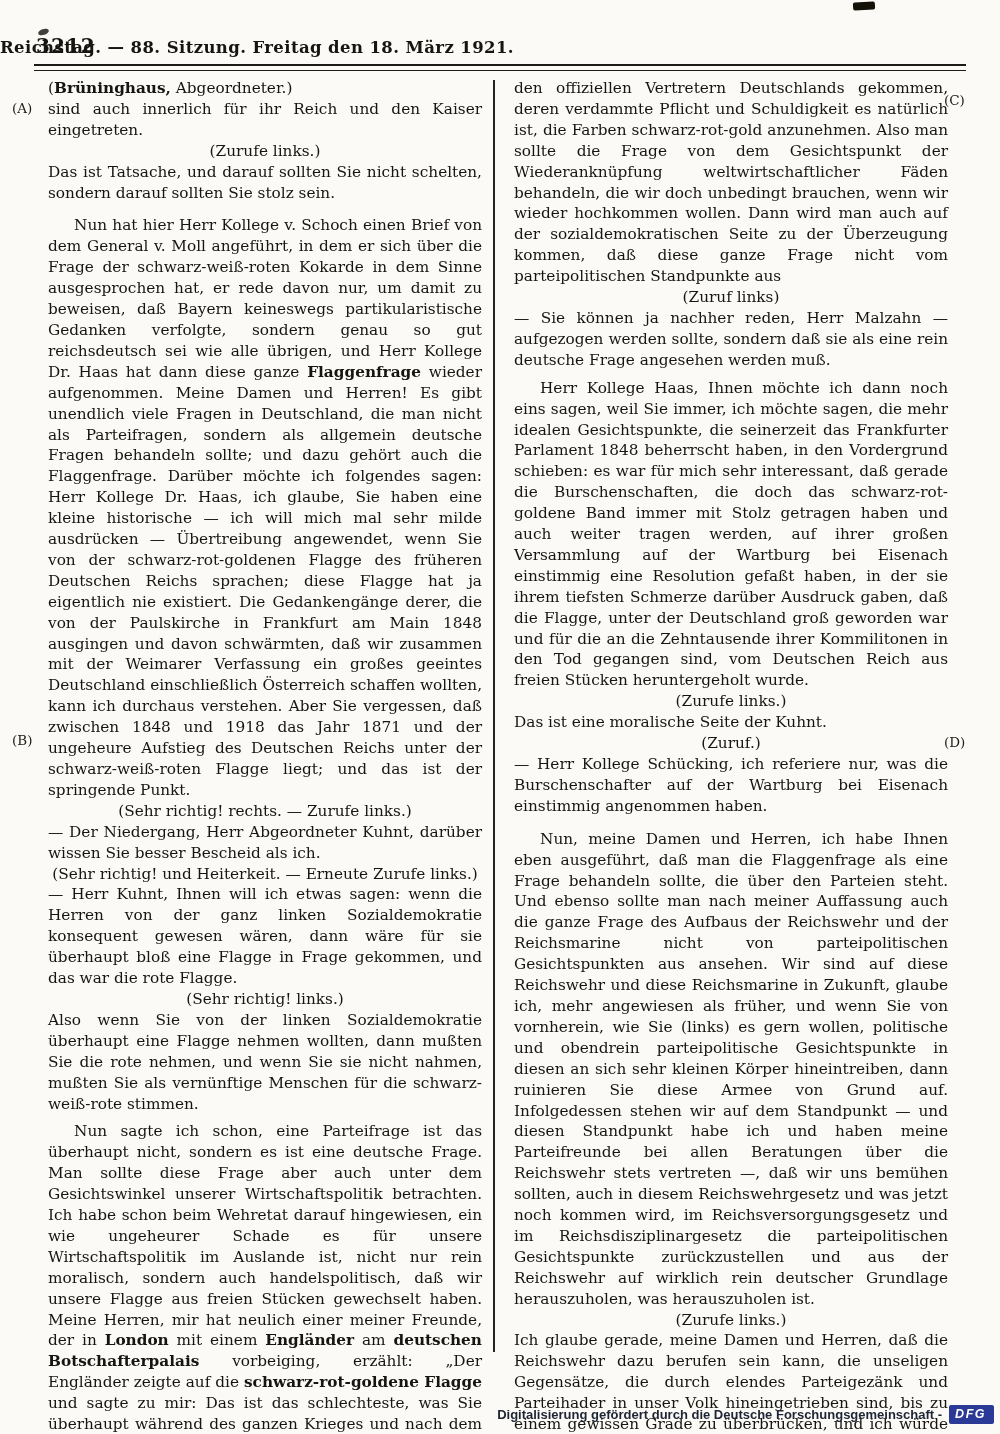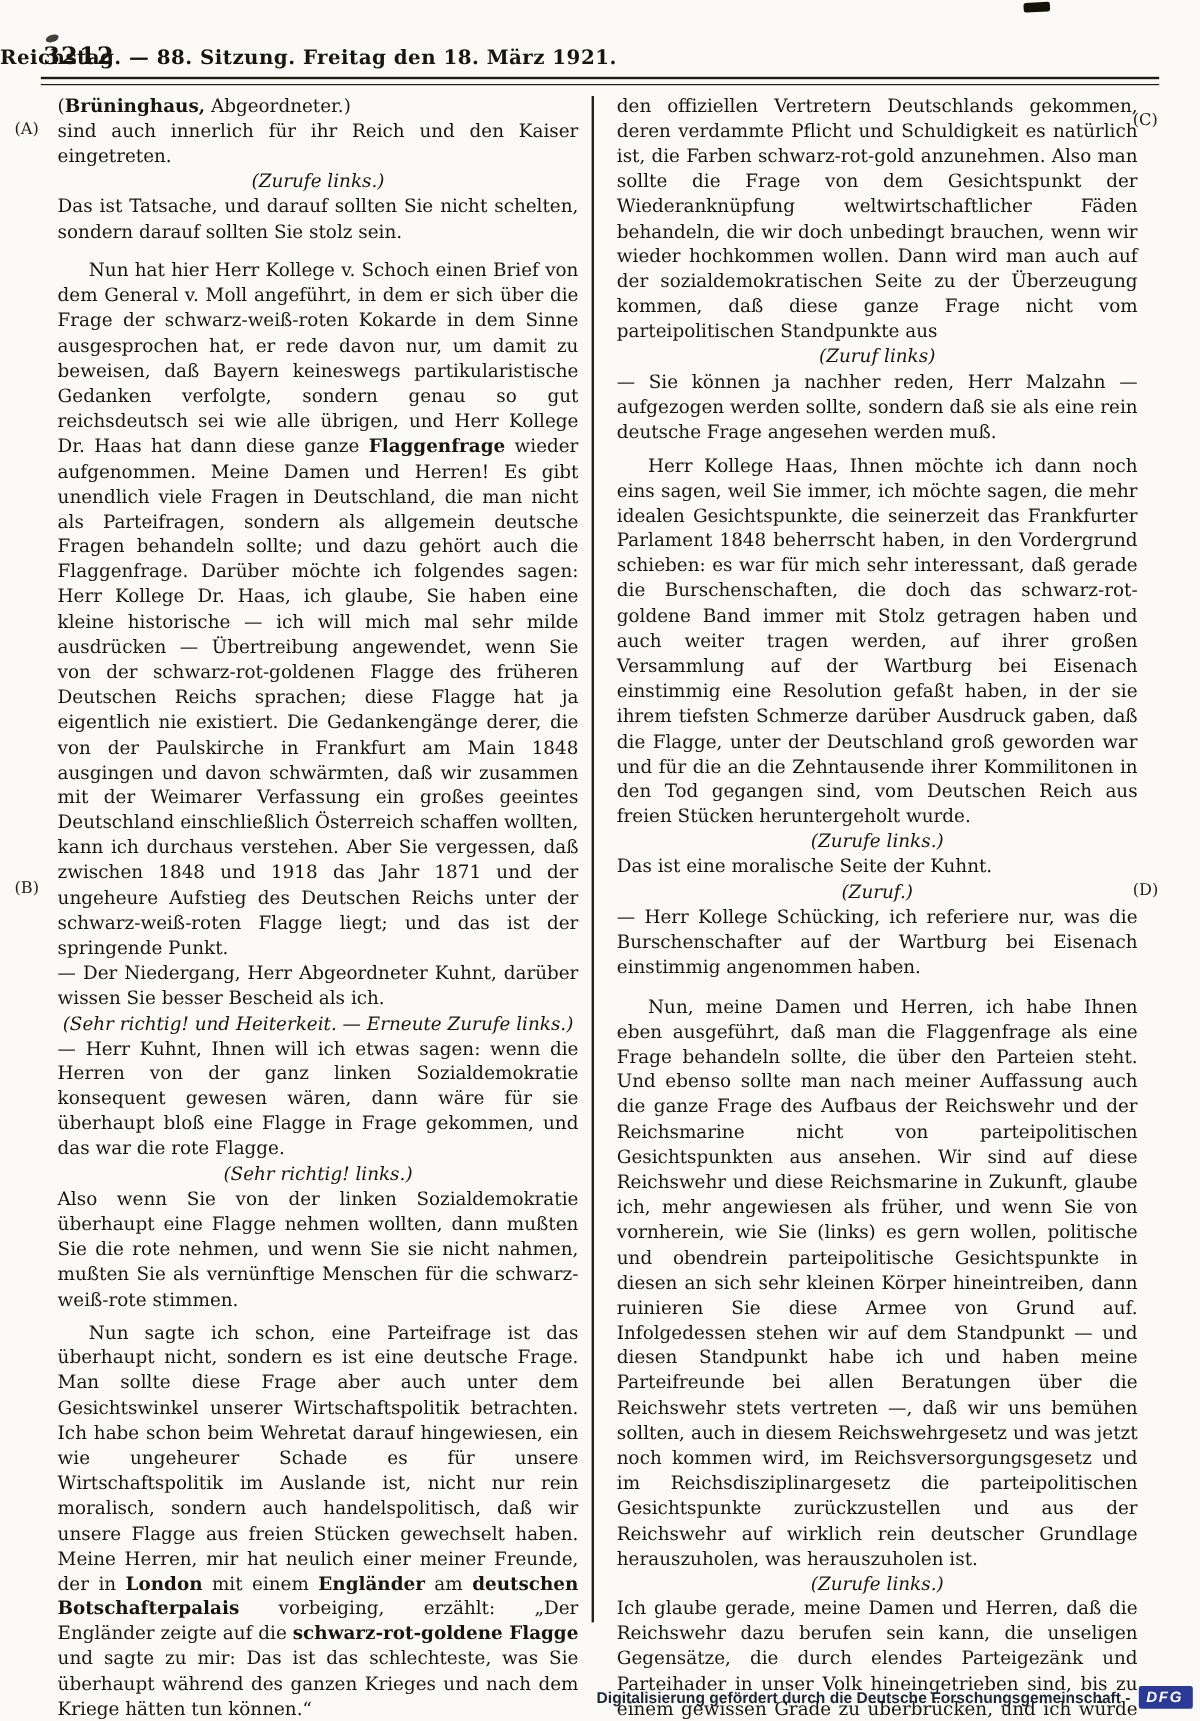--- a/index.html
+++ b/index.html
@@ -35,21 +35,21 @@
   }
   .col-left  { left:48px; }
   .col-right { left:514px; }
   .divider {
     position:absolute; left:493px; top:80px; height:1272px; width:2px;
     background:#26221b;
   }
   .para { margin:0; }
   .para.indent { text-indent:26px;margin-top:12px; }
   .para.sp { margin-top:7px; }
-  .stage { text-align:center; margin:0;font-style:italic; }
+  .stage { text-align:center; margin:0; }
   .bold { font-weight:bold; }
 
   
   .marker {
     position:absolute; font-size:13.5px; color:#242019;
   }
   .marker-a { left:12px;  top:100px; }
   .marker-b { left:12px;  top:732px; }
   .marker-c { left:944px; top:92px;  }
   .marker-d { left:944px; top:734px; }
@@ -94,20 +94,21 @@
   <span class="marker marker-b">(B)</span>
   <span class="marker marker-c">(C)</span>
   <span class="marker marker-d">(D)</span>
 
   <div class="col col-left">
       <div class="para"><span>(</span><span class="bold">Brüninghaus,</span><span> Abgeordneter.)</span></div>
       <div class="para"><span>sind auch innerlich für ihr Reich und den Kaiser eingetreten.</span></div>
       <div class="stage"><span>(Zurufe links.)</span></div>
       <div class="para"><span>Das ist Tatsache, und darauf sollten Sie nicht schelten, sondern darauf sollten Sie stolz sein.</span></div>
       <div class="para indent"><span>Nun hat hier Herr Kollege v. Schoch einen Brief von dem General v. Moll angeführt, in dem er sich über die Frage der schwarz-weiß-roten Kokarde in dem Sinne ausgesprochen hat, er rede davon nur, um damit zu beweisen, daß Bayern keineswegs partikularistische Gedanken verfolgte, sondern genau so gut reichsdeutsch sei wie alle übrigen, und Herr Kollege Dr. Haas hat dann diese ganze </span><span class="bold">Flaggenfrage</span><span> wieder aufgenommen.  Meine Damen und Herren! Es gibt unendlich viele Fragen in Deutschland, die man nicht als Parteifragen, sondern als allgemein deutsche Fragen behandeln sollte; und dazu gehört auch die Flaggenfrage.  Darüber möchte ich folgendes sagen: Herr Kollege Dr. Haas, ich glaube, Sie haben eine kleine historische — ich will mich mal sehr milde ausdrücken — Übertreibung angewendet, wenn Sie von der schwarz-rot-goldenen Flagge des früheren Deutschen Reichs sprachen; diese Flagge hat ja eigentlich nie existiert.  Die Gedankengänge derer, die von der Paulskirche in Frankfurt am Main 1848 ausgingen und davon schwärmten, daß wir zusammen mit der Weimarer Verfassung ein großes geeintes Deutschland einschließlich Österreich schaffen wollten, kann ich durchaus verstehen. Aber Sie vergessen, daß zwischen 1848 und 1918 das Jahr 1871 und der ungeheure Aufstieg des Deutschen Reichs unter der schwarz-weiß-roten Flagge liegt; und das ist der springende Punkt.</span></div>
+      <div class="stage"><span>(Sehr richtig! rechts. — Zurufe links.)</span></div>
       <div class="para"><span>— Der Niedergang, Herr Abgeordneter Kuhnt, darüber wissen Sie besser Bescheid als ich.</span></div>
       <div class="stage"><span>(Sehr richtig! und Heiterkeit. — Erneute Zurufe links.)</span></div>
       <div class="para"><span>— Herr Kuhnt, Ihnen will ich etwas sagen: wenn die Herren von der ganz linken Sozialdemokratie konsequent gewesen wären, dann wäre für sie überhaupt bloß eine Flagge in Frage gekommen, und das war die rote Flagge.</span></div>
       <div class="stage"><span>(Sehr richtig! links.)</span></div>
       <div class="para"><span>Also wenn Sie von der linken Sozialdemokratie überhaupt eine Flagge nehmen wollten, dann mußten Sie die rote nehmen, und wenn Sie sie nicht nahmen, mußten Sie als vernünftige Menschen für die schwarz-weiß-rote stimmen.</span></div>
       <div class="para indent sp"><span>Nun sagte ich schon, eine Parteifrage ist das überhaupt nicht, sondern es ist eine deutsche Frage.  Man sollte diese Frage aber auch unter dem Gesichtswinkel unserer Wirtschaftspolitik betrachten.  Ich habe schon beim Wehretat darauf hingewiesen, ein wie ungeheurer Schade es für unsere Wirtschaftspolitik im Auslande ist, nicht nur rein moralisch, sondern auch handelspolitisch, daß wir unsere Flagge aus freien Stücken gewechselt haben.  Meine Herren, mir hat neulich einer meiner Freunde, der in </span><span class="bold">London</span><span> mit einem </span><span class="bold">Engländer</span><span> am </span><span class="bold">deutschen Botschafterpalais</span><span> vorbeiging, erzählt: „Der Engländer zeigte auf die </span><span class="bold">schwarz-rot-goldene Flagge</span><span> und sagte zu mir: Das ist das schlechteste, was Sie überhaupt während des ganzen Krieges und nach dem Kriege hätten tun können.“</span></div>
     </div>
   <div class="divider"></div>
   <div class="col col-right">
       <div class="para"><span>den offiziellen Vertretern Deutschlands gekommen, deren verdammte Pflicht und Schuldigkeit es natürlich ist, die Farben schwarz-rot-gold anzunehmen.  Also man sollte die Frage von dem Gesichtspunkt der Wiederanknüpfung weltwirtschaftlicher Fäden behandeln, die wir doch unbedingt brauchen, wenn wir wieder hochkommen wollen. Dann wird man auch auf der sozialdemokratischen Seite zu der Überzeugung kommen, daß diese ganze Frage nicht vom parteipolitischen Standpunkte aus</span></div>

